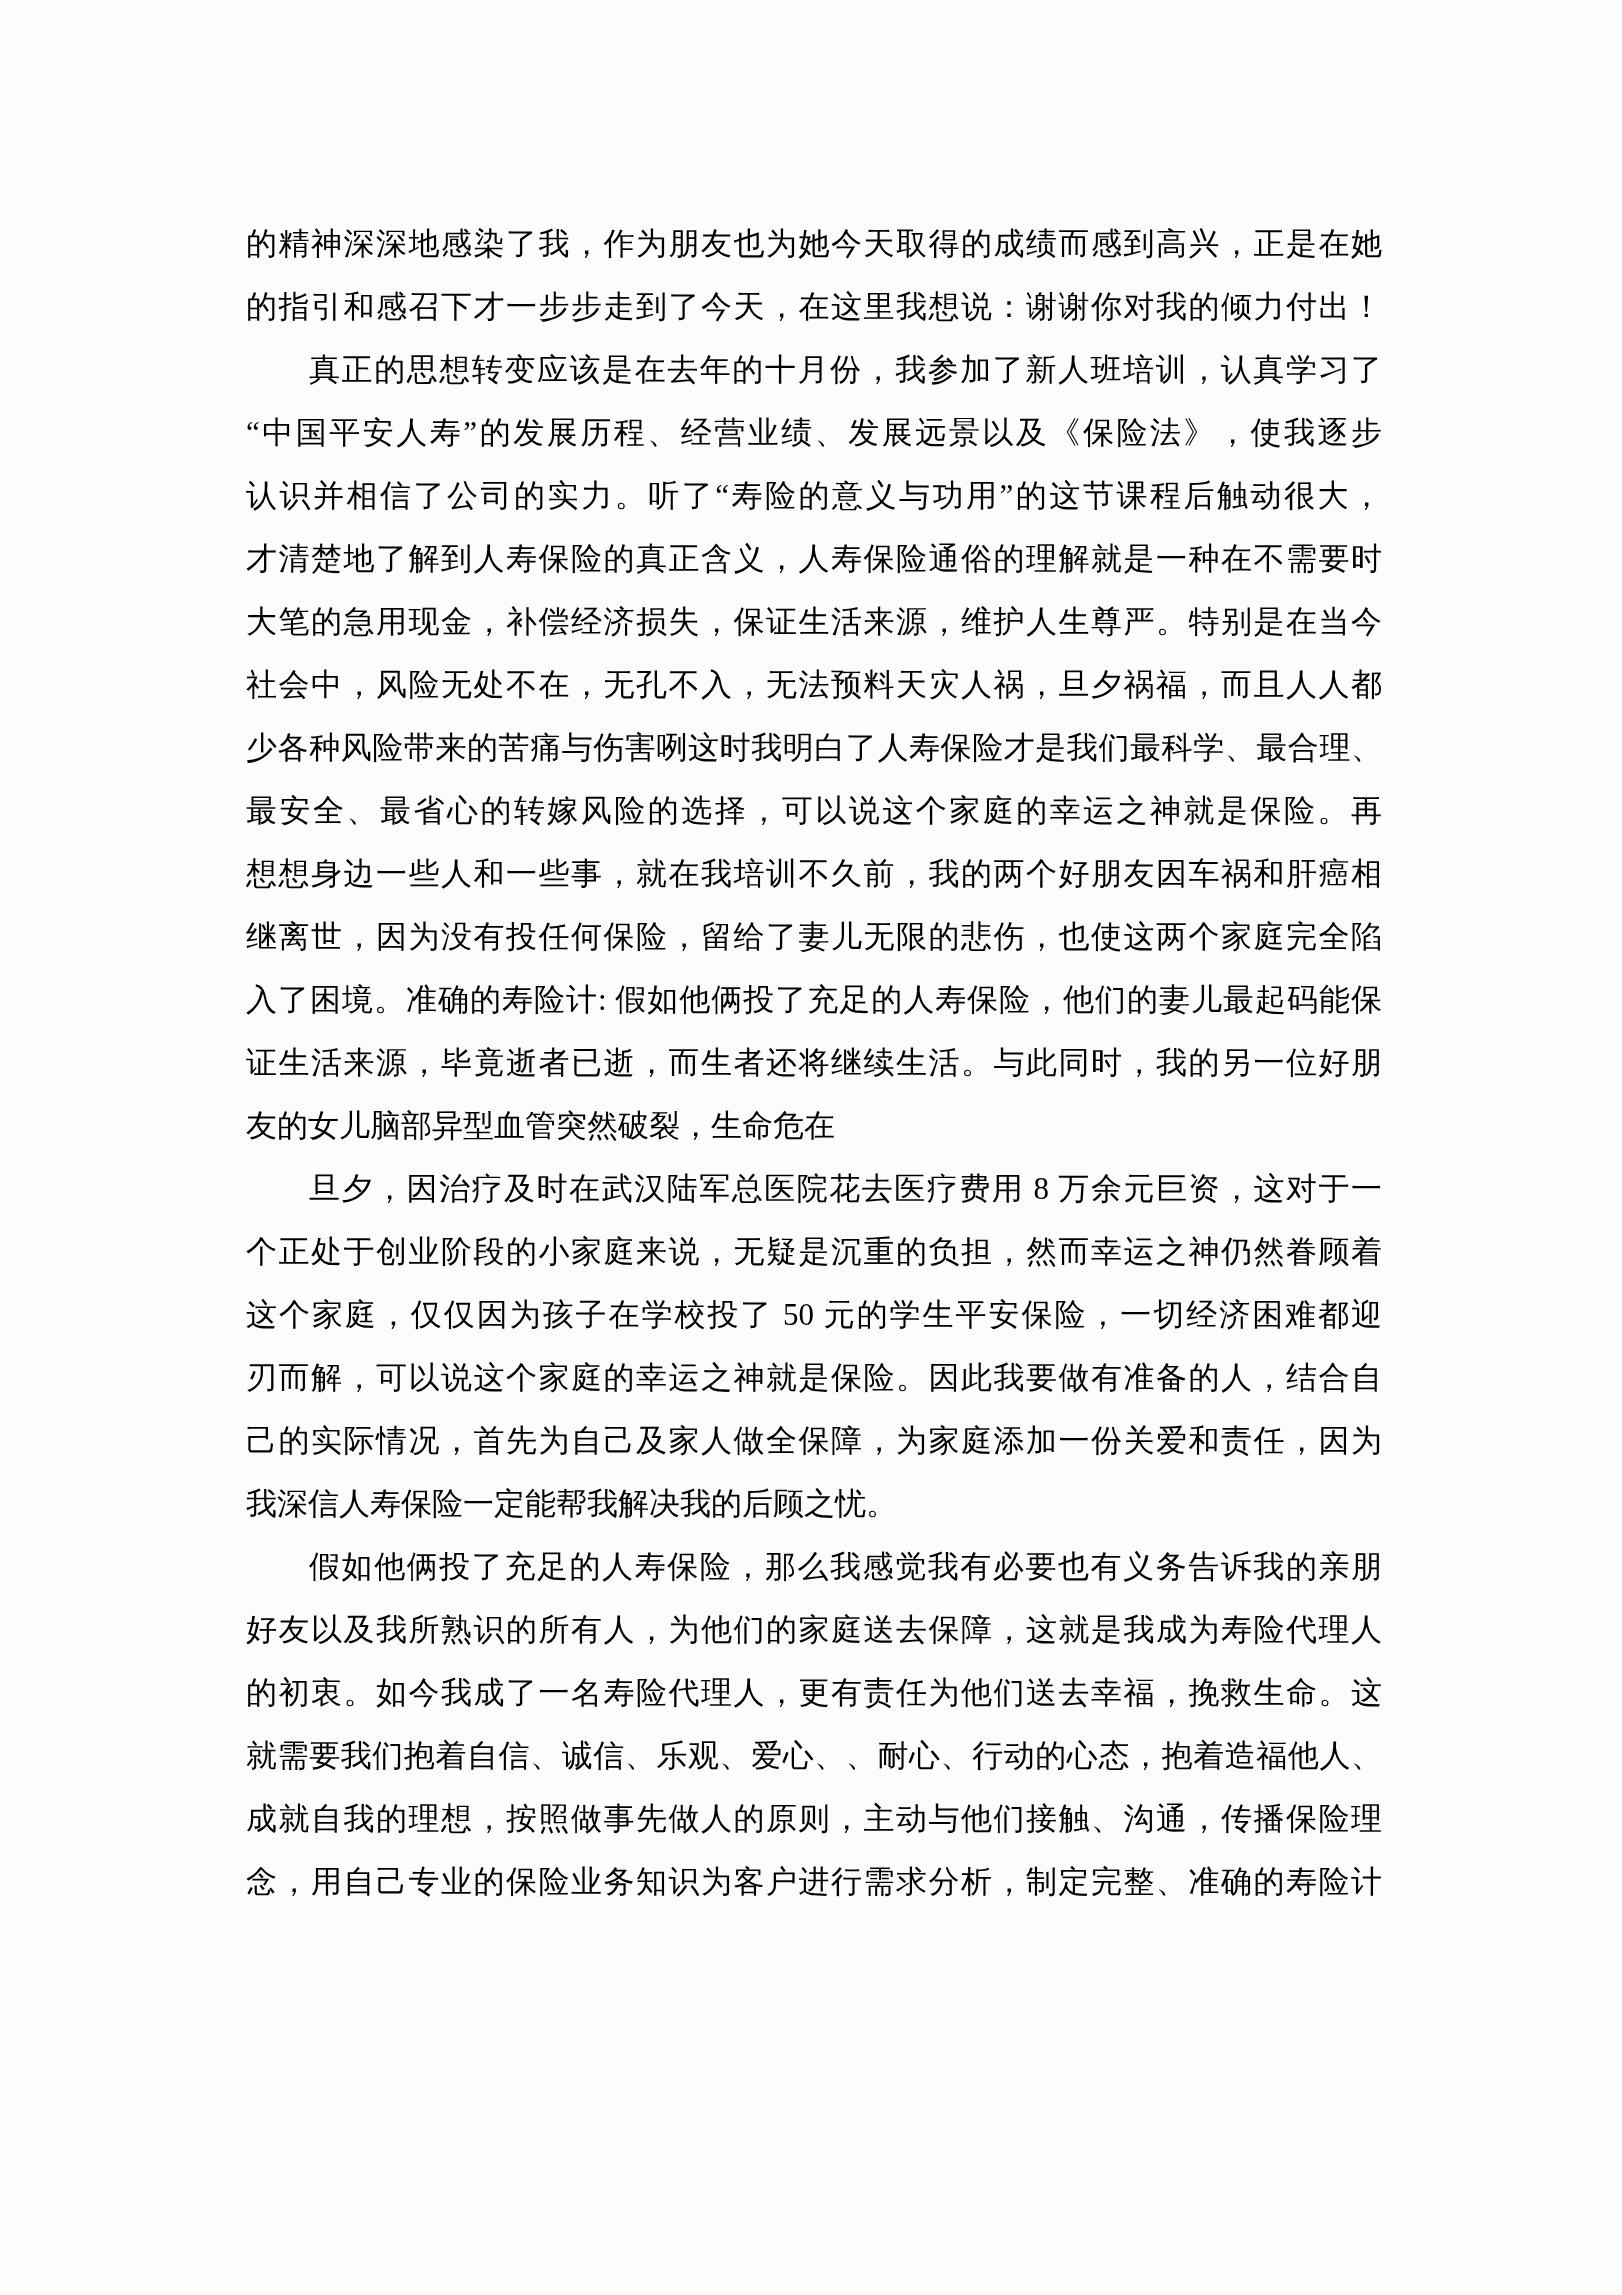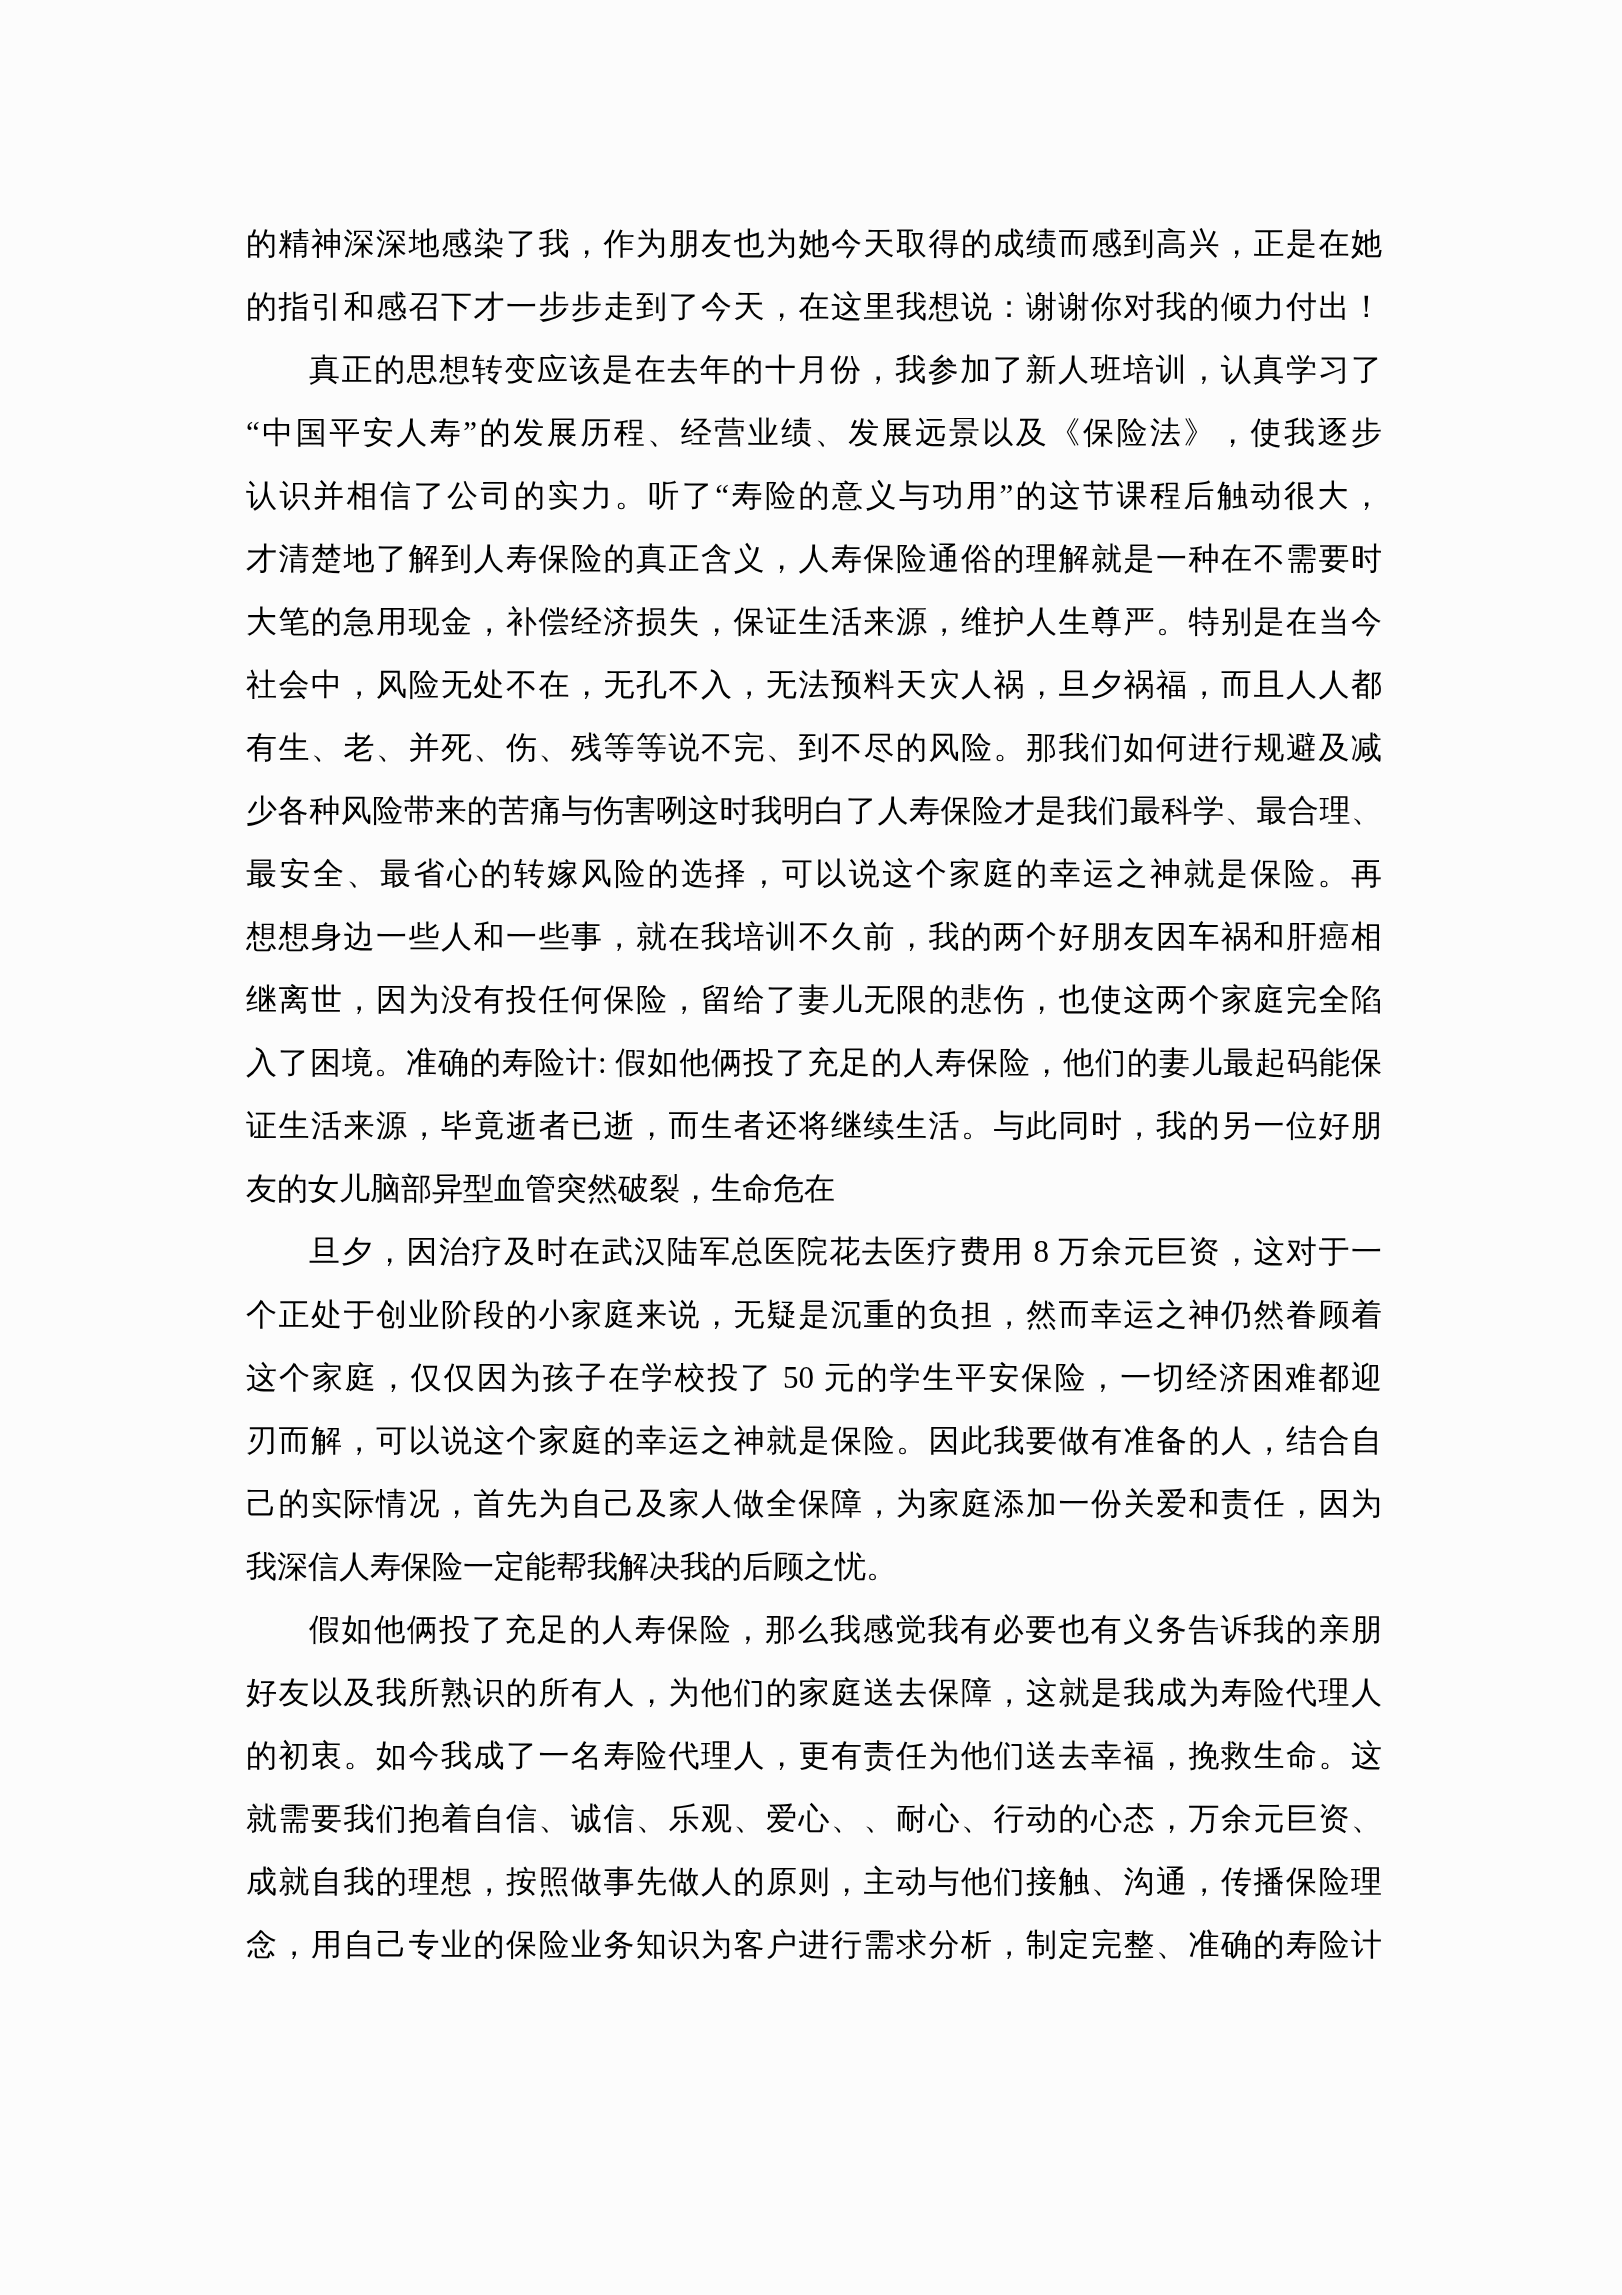--- a/index.html
+++ b/index.html
@@ -51,35 +51,34 @@
 <div class="page">
   <div class="text-block">
       <div class="line">的精神深深地感染了我，作为朋友也为她今天取得的成绩而感到高兴，正是在她</div>
       <div class="line">的指引和感召下才一步步走到了今天，在这里我想说：谢谢你对我的倾力付出！</div>
       <div class="line indent">真正的思想转变应该是在去年的十月份，我参加了新人班培训，认真学习了</div>
       <div class="line">“中国平安人寿”的发展历程、经营业绩、发展远景以及《保险法》，使我逐步</div>
       <div class="line">认识并相信了公司的实力。听了“寿险的意义与功用”的这节课程后触动很大，</div>
       <div class="line">才清楚地了解到人寿保险的真正含义，人寿保险通俗的理解就是一种在不需要时</div>
       <div class="line">大笔的急用现金，补偿经济损失，保证生活来源，维护人生尊严。特别是在当今</div>
       <div class="line">社会中，风险无处不在，无孔不入，无法预料天灾人祸，旦夕祸福，而且人人都</div>
-      <div class="line">有生、老、并死、伤、残等等说不完、到不尽的风险。那我们如何进行规避及减</div>
       <div class="line">少各种风险带来的苦痛与伤害咧这时我明白了人寿保险才是我们最科学、最合理、</div>
       <div class="line">最安全、最省心的转嫁风险的选择，可以说这个家庭的幸运之神就是保险。再</div>
       <div class="line">想想身边一些人和一些事，就在我培训不久前，我的两个好朋友因车祸和肝癌相</div>
       <div class="line">继离世，因为没有投任何保险，留给了妻儿无限的悲伤，也使这两个家庭完全陷</div>
       <div class="line">入了困境。准确的寿险计: 假如他俩投了充足的人寿保险，他们的妻儿最起码能保</div>
       <div class="line">证生活来源，毕竟逝者已逝，而生者还将继续生活。与此同时，我的另一位好朋</div>
       <div class="line short">友的女儿脑部异型血管突然破裂，生命危在</div>
       <div class="line indent">旦夕，因治疗及时在武汉陆军总医院花去医疗费用 8 万余元巨资，这对于一</div>
       <div class="line">个正处于创业阶段的小家庭来说，无疑是沉重的负担，然而幸运之神仍然眷顾着</div>
       <div class="line">这个家庭，仅仅因为孩子在学校投了 50 元的学生平安保险，一切经济困难都迎</div>
       <div class="line">刃而解，可以说这个家庭的幸运之神就是保险。因此我要做有准备的人，结合自</div>
       <div class="line">己的实际情况，首先为自己及家人做全保障，为家庭添加一份关爱和责任，因为</div>
       <div class="line short">我深信人寿保险一定能帮我解决我的后顾之忧。</div>
       <div class="line indent">假如他俩投了充足的人寿保险，那么我感觉我有必要也有义务告诉我的亲朋</div>
       <div class="line">好友以及我所熟识的所有人，为他们的家庭送去保障，这就是我成为寿险代理人</div>
       <div class="line">的初衷。如今我成了一名寿险代理人，更有责任为他们送去幸福，挽救生命。这</div>
-      <div class="line">就需要我们抱着自信、诚信、乐观、爱心、、耐心、行动的心态，万余元巨资、</div>
+      <div class="line">就需要我们抱着自信、诚信、乐观、爱心、、耐心、行动的心态，抱着造福他人、</div>
       <div class="line">成就自我的理想，按照做事先做人的原则，主动与他们接触、沟通，传播保险理</div>
       <div class="line">念，用自己专业的保险业务知识为客户进行需求分析，制定完整、准确的寿险计</div>
     </div>
 </div>
 
 
 </body></html>

